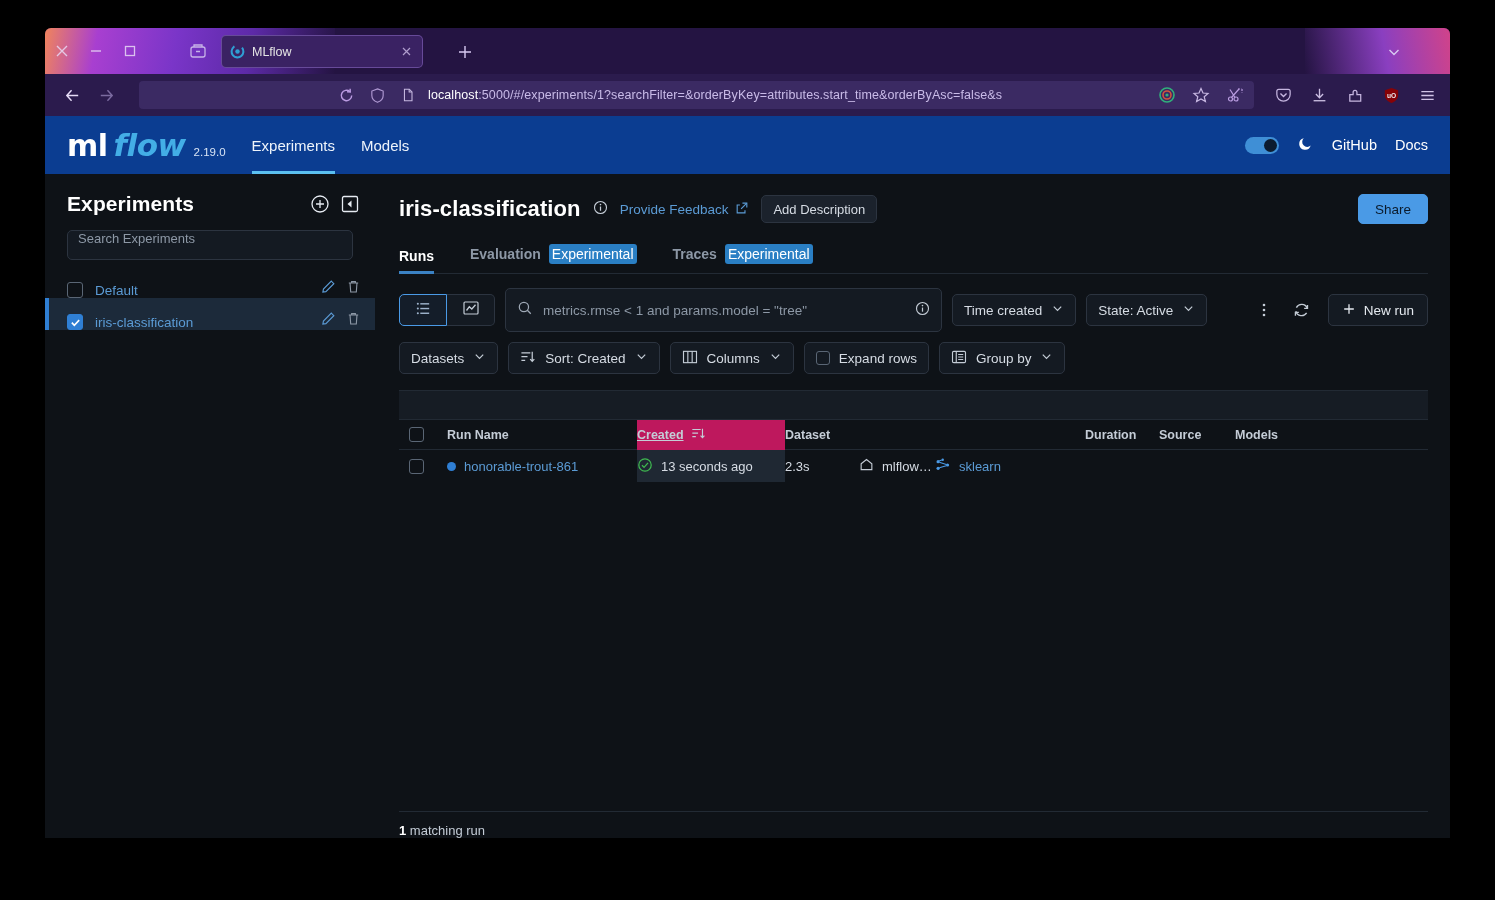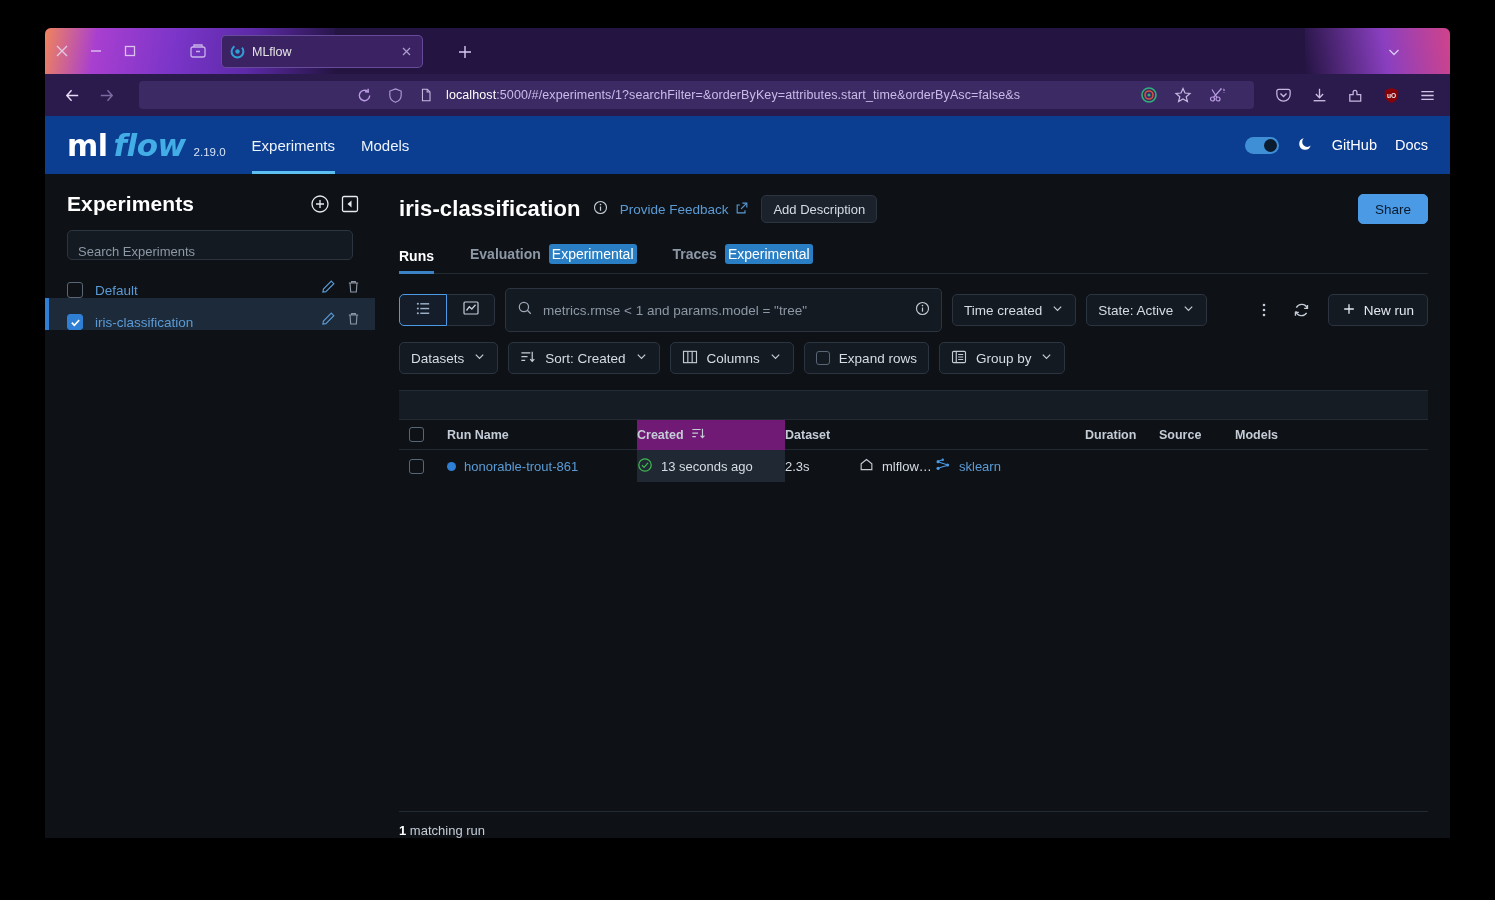--- a/index.html
+++ b/index.html
@@ -74,21 +74,21 @@
     display: flex; align-items: center;
     padding: 0 12px; gap: 4px;
   }
   .nav-icon { width: 22px; height: 22px; display: flex; align-items: center; justify-content: center; opacity: .9; }
   .nav-arrow { width: 30px; height: 30px; display: flex; align-items: center; justify-content: center; }
   .urlbar {
     flex: 1; height: 28px; margin: 0 8px 0 14px;
     background: #3b2a63;
     border-radius: 4px;
     display: flex; align-items: center; gap: 7px;
-    padding: 0 24px;
+    padding: 0 6px;
     position: relative;
   }
   .urlbar-left { display: flex; align-items: center; gap: 9px; padding-left: 190px; }
   .url-text {
     font-size: 12.5px; color: #c9bbe8; white-space: nowrap; overflow: hidden;
     letter-spacing: .1px;
   }
   .url-host { color: #ffffff; }
   .urlbar-right { margin-left: auto; display: flex; align-items: center; gap: 12px; padding-right: 2px; }
   .navbar-right { display: flex; align-items: center; gap: 14px; padding-left: 6px; }
@@ -136,21 +136,21 @@
   }
   .sb-head {
     display: flex; align-items: center; padding: 0 14px 0 22px; gap: 8px; margin-bottom: 14px;
   }
   .sb-title { font-size: 21px; font-weight: 700; color: #ffffff; letter-spacing: .1px; }
   .sb-head-icons { margin-left: auto; display: flex; align-items: center; gap: 8px; }
   .sb-icon-btn { width: 22px; height: 22px; display: flex; align-items: center; justify-content: center; }
   .sb-search {
     margin: 0 22px 6px 22px; height: 30px;
     background: #141a22; border: 1px solid #2c3440; border-radius: 5px;
-    display: flex; align-items: flex-end; padding: 0 10px;
+    display: flex; align-items: flex-start; padding: 0 10px;
   }
   .sb-search-ph { font-size: 13px; color: #8d98a6; }
   .exp-list { margin-top: 4px; }
   .exp-row {
     display: flex; align-items: flex-end; height: 32px;
     padding: 0 14px 0 22px; gap: 12px; position: relative;
   }
   .exp-row.selected { background: #1c2a3a; }
   .exp-row.selected::before {
     content: ""; position: absolute; left: 0; top: 0; bottom: 0; width: 4px; background: #2f7fd4;
@@ -241,21 +241,21 @@
   .trow { display: flex; align-items: center; height: 32px; }
   .td { font-size: 13px; color: #d6dce4; display: flex; align-items: center; gap: 8px; }
   .c-check { width: 48px; flex: none; display: flex; align-items: center; padding-left: 10px; }
   .c-name  { width: 190px; flex: none; }
   .c-created { width: 148px; flex: none; }
   .c-dataset { width: 300px; flex: none; }
   .c-duration { width: 74px; flex: none; }
   .c-source { width: 76px; flex: none; }
   .c-models { flex: 1; }
   .td.c-created.cell-hl { background: #1f2833; height: 32px; }
-  .th.c-created.cell-hl { background: #701a75; height: 30px; }
+  .th.c-created.cell-hl { background: #be185d; height: 30px; text-decoration: underline; }
   .link { color: #5b9bd5; }
   .dot-blue { width: 9px; height: 9px; border-radius: 50%; background: #2f7fd4; flex: none; }
   .tag {
     background: #2c3440; color: #dfe5ec; font-size: 11.5px;
     padding: 2px 7px; border-radius: 3px;
   }
   .ellip { white-space: nowrap; overflow: hidden; text-overflow: ellipsis; }
   .footer {
     margin-top: auto; border-top: 1px solid #222a34;
     padding: 11px 0 0 0; font-size: 13px; color: #c4ccd6;

